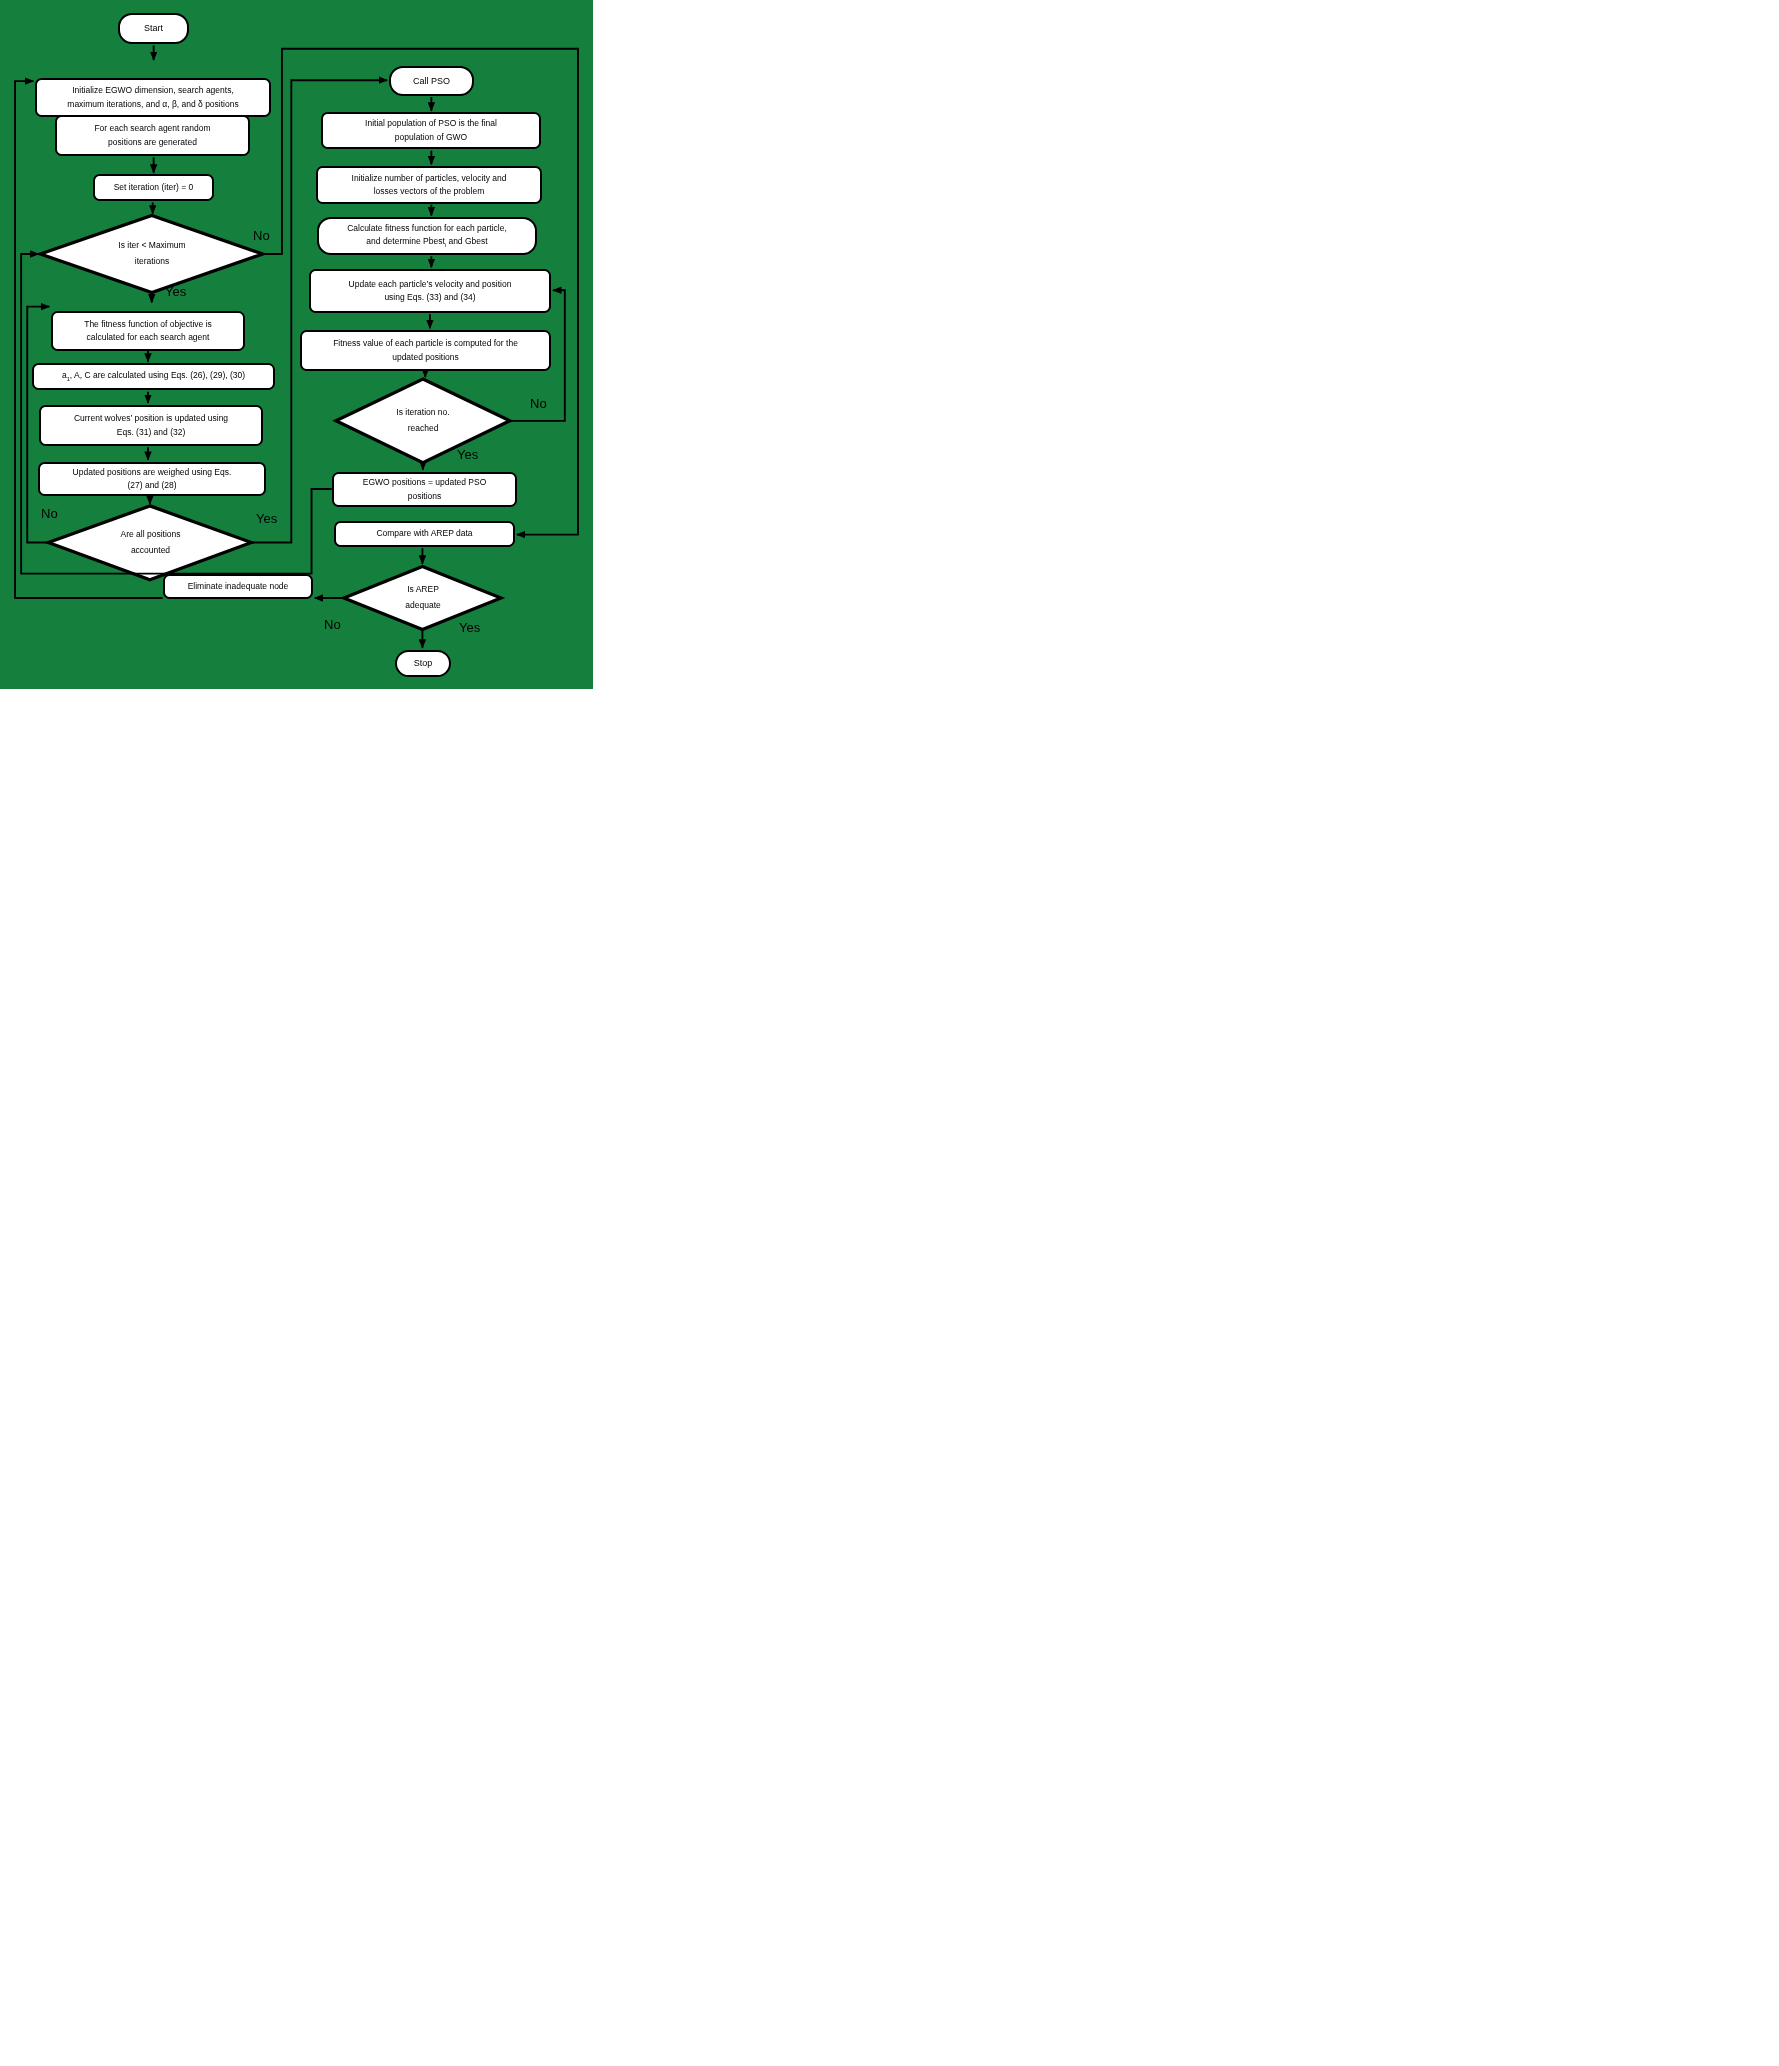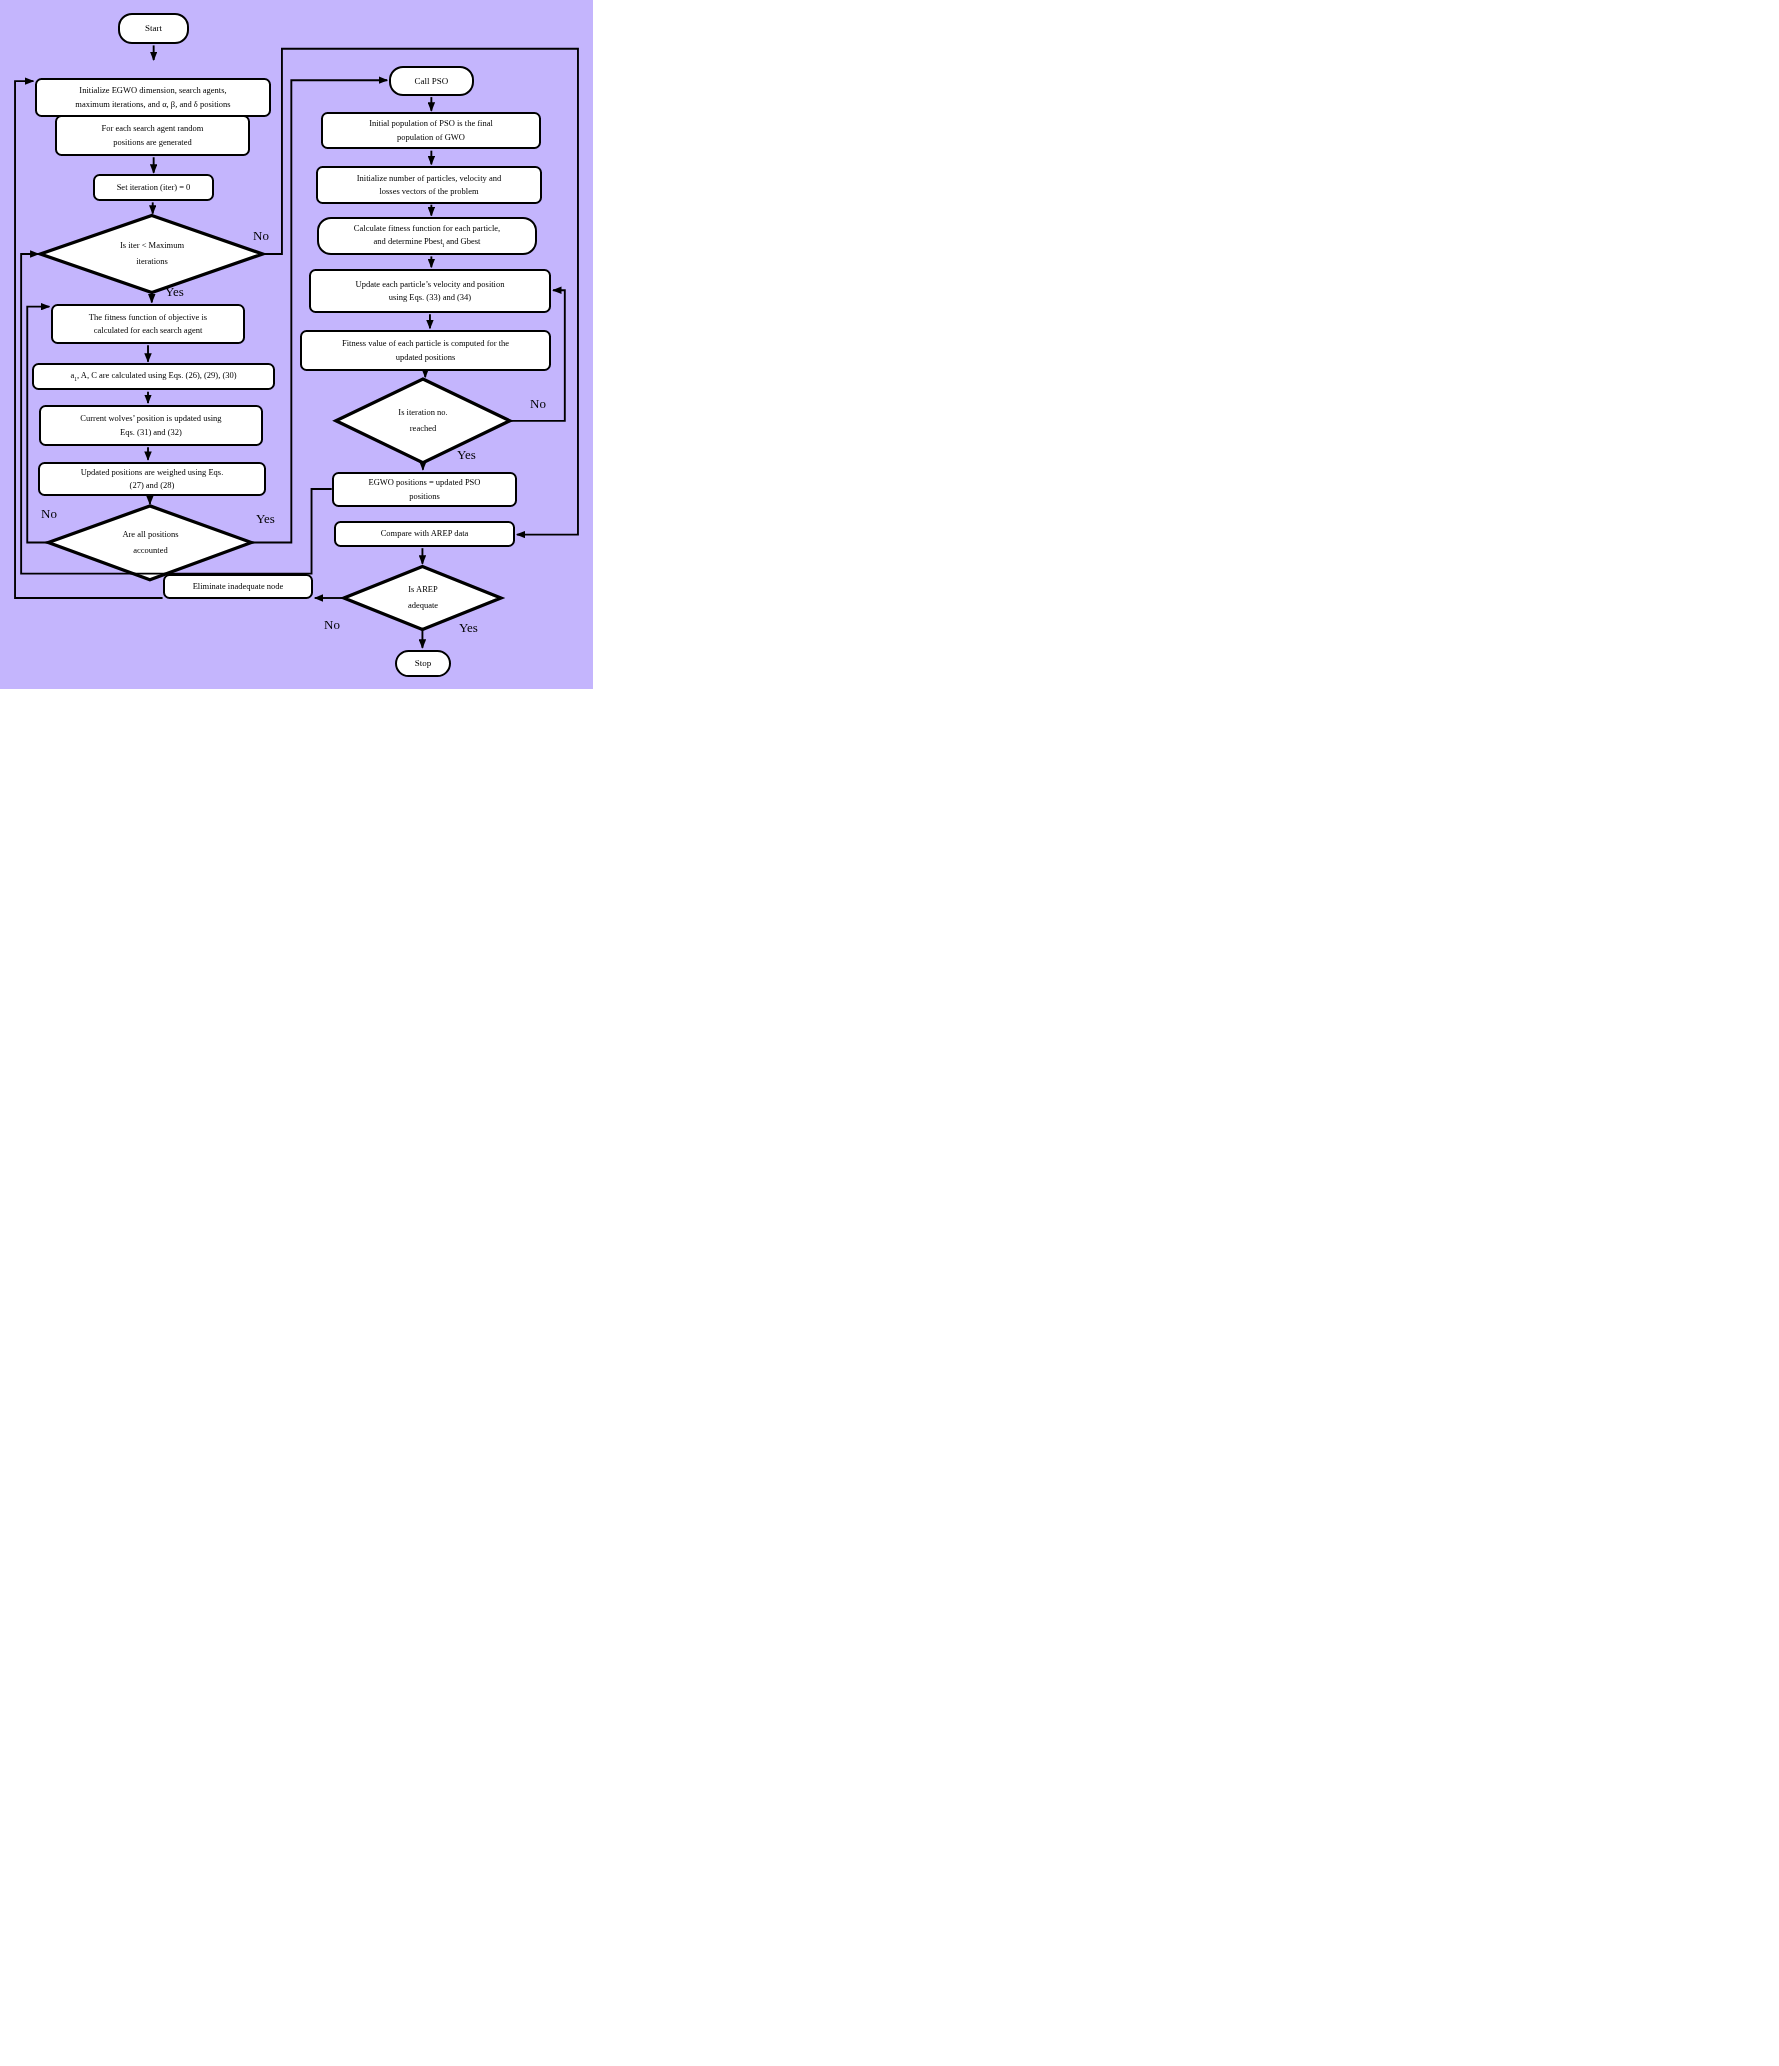--- a/index.html
+++ b/index.html
@@ -4,22 +4,22 @@
 <style>
   html, body {
     margin: 0;
     padding: 0;
     background: #ffffff;
   }
   #stage {
     position: relative;
     width: 593px;
     height: 689px;
-    background: #c4b5fd;
-    font-family: Liberation Serif, serif;
+    background: #15803d;
+    font-family: Liberation Sans, sans-serif;
     color: #000;
     overflow: hidden;
   }
   #connectors {
     position: absolute;
     left: 0; top: 0;
     width: 593px;
     height: 689px;
     z-index: 1;
   }
@@ -129,21 +129,21 @@
 
   <div class="node" style="left:93px; top:174px; width:121px; height:27px;">
     <span class="line">Set iteration (iter) = 0</span>
   </div>
 
   <div class="diamond-label" style="left:98px; top:237px; width:108px; height:34px;">
     <span class="line">Is iter &lt; Maximum</span>
     <span class="line">iterations</span>
   </div>
 
-  <div class="node" style="left:51px; top:304px; width:194px; height:40px;">
+  <div class="node" style="left:51px; top:311px; width:194px; height:40px;">
     <span class="line">The fitness function of objective is</span>
     <span class="line">calculated for each search agent</span>
   </div>
 
   <div class="node" style="left:32px; top:363px; width:243px; height:27px;">
     <span class="line"><span>a</span><sub>1</sub><span>, A, C are calculated using Eqs. (26), (29), (30)</span></span>
   </div>
 
   <div class="node" style="left:39px; top:405px; width:224px; height:41px;">
     <span class="line">Current wolves’ position is updated using</span>

